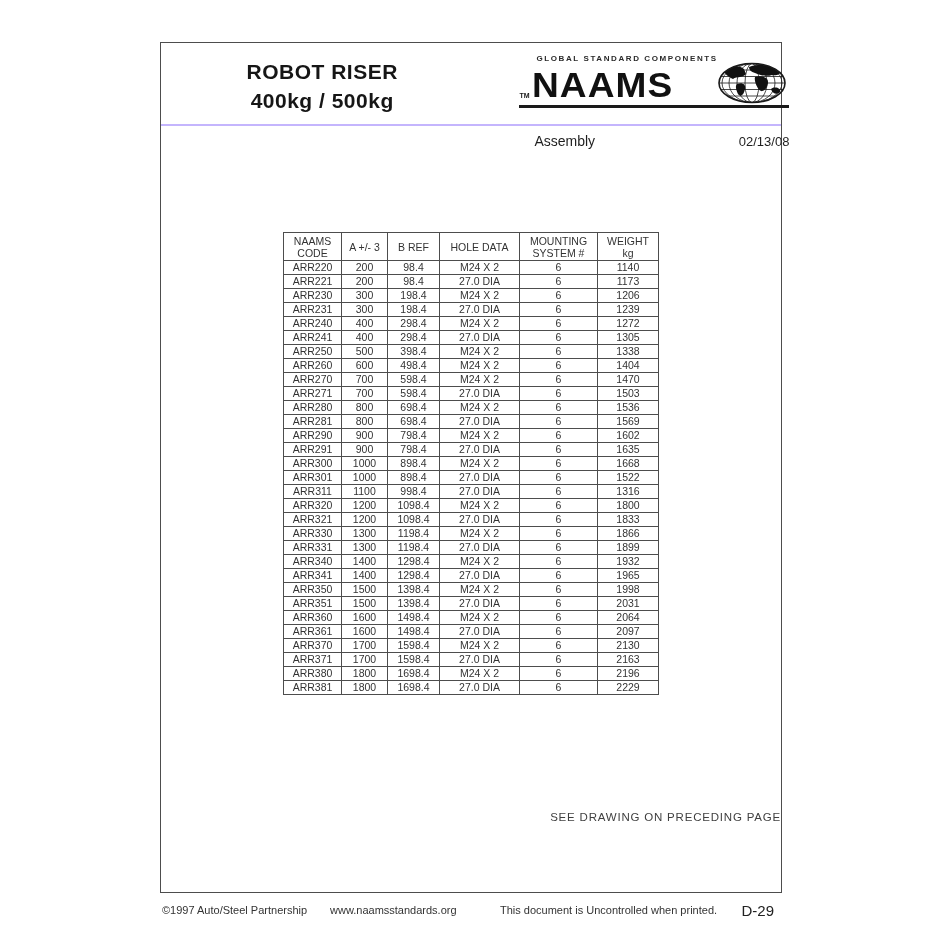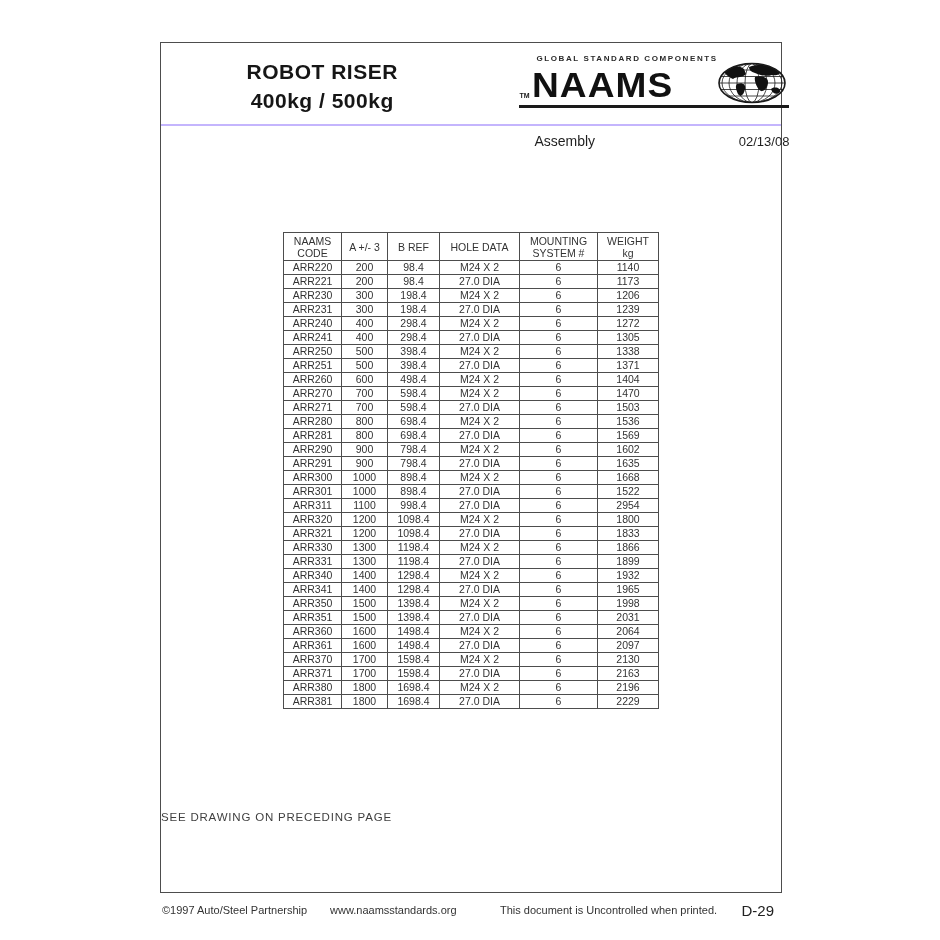--- a/index.html
+++ b/index.html
@@ -126,21 +126,21 @@
     height: 13.3px;
     font-size: 10.5px;
     line-height: 13px;
     padding: 0;
   }
   
   .drawing-note {
     position: absolute;
     left: 0; top: 768px;
     width: 100%;
-    text-align: left;
+    text-align: right;
     font-size: 11.5px;
     letter-spacing: 0.8px;
     color: #3f3f3f;
   }
   .page-footer {
     position: absolute;
     left: 160px; top: 902px;
     width: 622px; height: 18px;
     font-size: 11px;
     color: #333333;
@@ -276,28 +276,20 @@
           </tr>
           <tr>
             <td>ARR250</td>
             <td>500</td>
             <td>398.4</td>
             <td>M24 X 2</td>
             <td>6</td>
             <td>1338</td>
           </tr>
           <tr>
-            <td>ARR251</td>
-            <td>500</td>
-            <td>398.4</td>
-            <td>27.0 DIA</td>
-            <td>6</td>
-            <td>1371</td>
-          </tr>
-          <tr>
             <td>ARR260</td>
             <td>600</td>
             <td>498.4</td>
             <td>M24 X 2</td>
             <td>6</td>
             <td>1404</td>
           </tr>
           <tr>
             <td>ARR270</td>
             <td>700</td>
@@ -361,21 +353,21 @@
             <td>27.0 DIA</td>
             <td>6</td>
             <td>1522</td>
           </tr>
           <tr>
             <td>ARR311</td>
             <td>1100</td>
             <td>998.4</td>
             <td>27.0 DIA</td>
             <td>6</td>
-            <td>2954</td>
+            <td>1316</td>
           </tr>
           <tr>
             <td>ARR320</td>
             <td>1200</td>
             <td>1098.4</td>
             <td>M24 X 2</td>
             <td>6</td>
             <td>1800</td>
           </tr>
           <tr>

